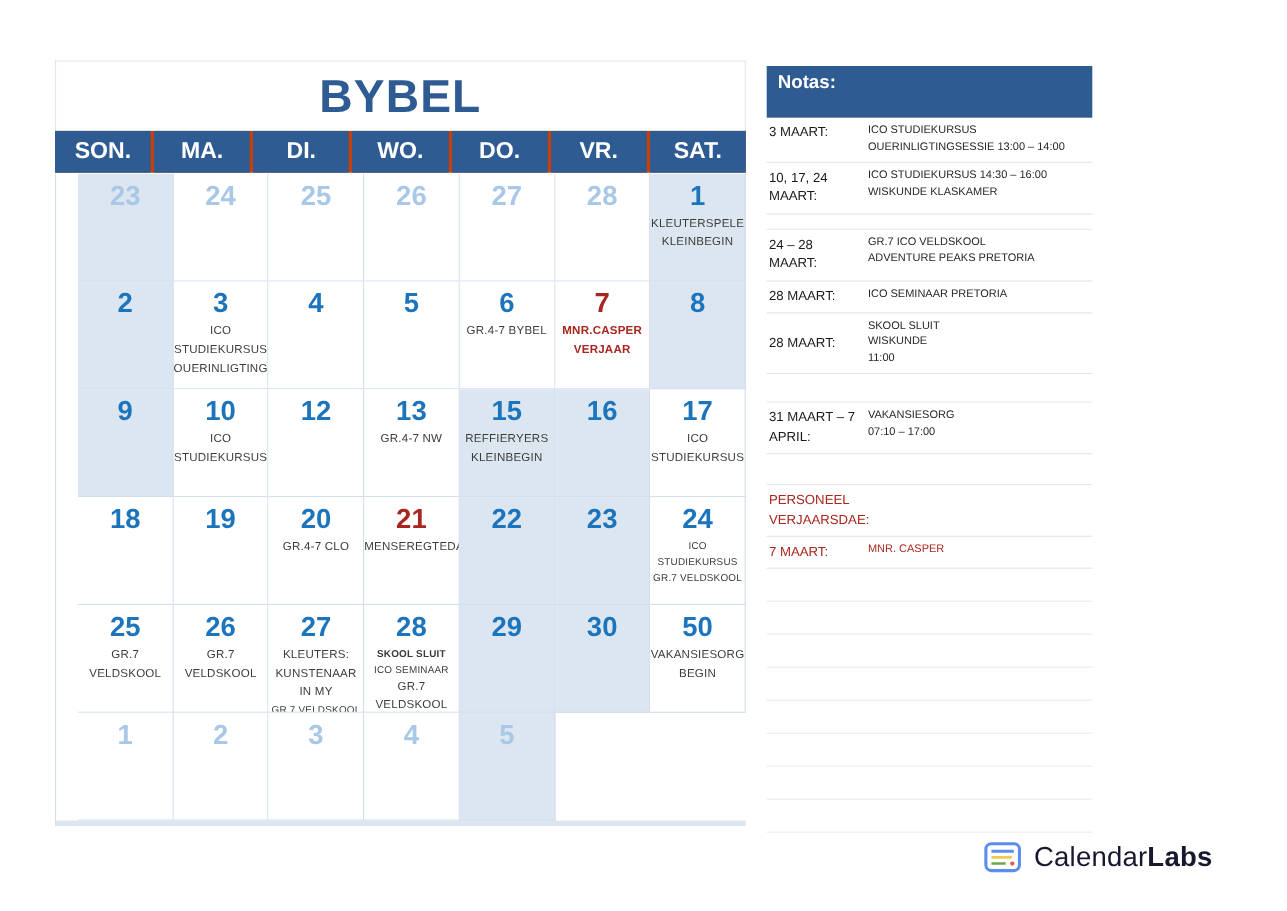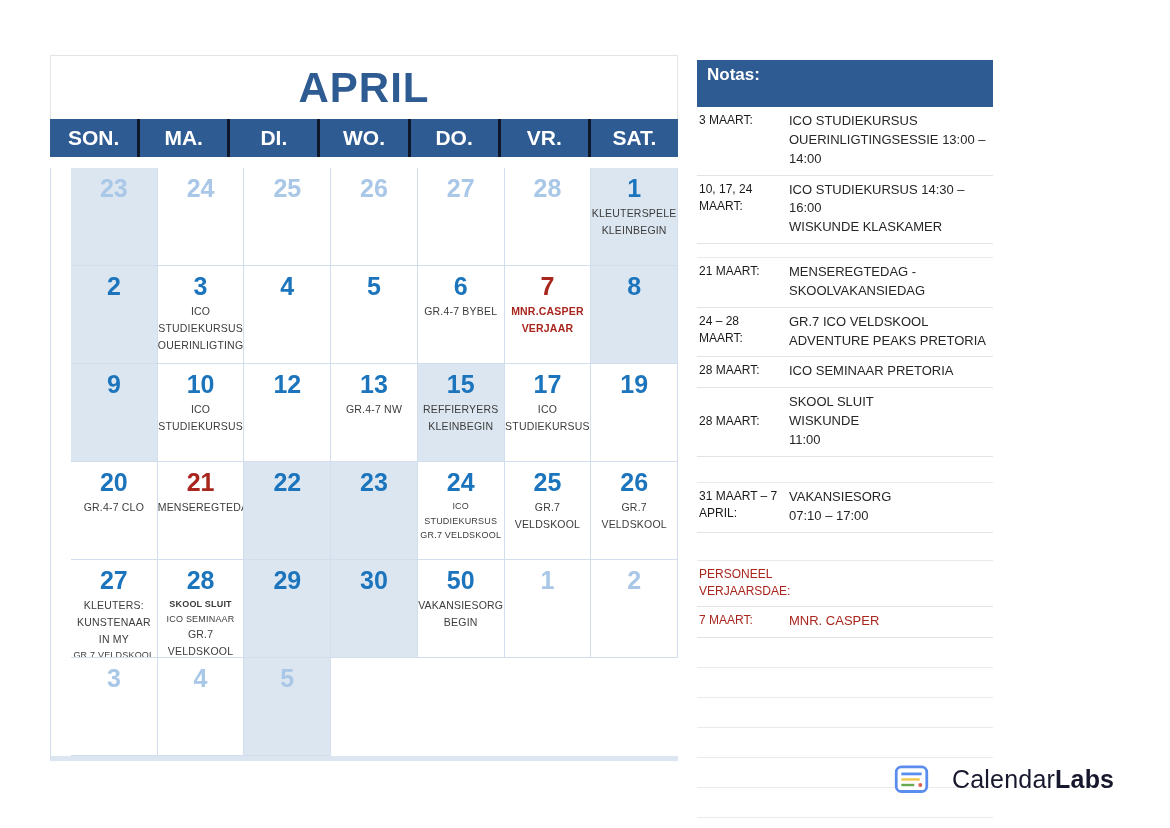--- a/index.html
+++ b/index.html
@@ -15,29 +15,29 @@
   }
   .page{ position:relative; width:1170px; height:828px; background:#fff; overflow:hidden; }
 
   
   .calendar{ position:absolute; left:50px; top:55px; width:628px; }
   .cal-title{
     height:64px; display:flex; align-items:center; justify-content:center;
     font-size:42px; font-weight:bold; color:var(--blue); letter-spacing:1px;
     border:1px solid #e4e4e4; border-bottom:none; background:#fff;
   }
-  .weekday-row{ display:grid; grid-template-columns:repeat(7,1fr); gap:3px; background:#0f172a; }
+  .weekday-row{ display:grid; grid-template-columns:repeat(7,1fr); gap:3px; background:#c2410c; }
   .wd{
     background:var(--blue); color:#fff; font-weight:bold; font-size:21px;
     text-align:center; height:38px; line-height:38px;
   }
   .cal-grid{
     display:grid; grid-template-columns:repeat(7,1fr); grid-auto-rows:98px;
     border-left:1px solid var(--grid); border-bottom:5px solid var(--shade);
-    margin-top:11px;
+    margin-top:1px;
     padding-left:20px;
   }
   .cell{
     border-right:1px solid var(--grid); border-bottom:1px solid var(--grid);
     background:#fff; text-align:center; padding-top:5px; overflow:hidden;
   }
   .cell.shade{ background:var(--shade); }
   .daynum{ font-size:25px; font-weight:bold; color:var(--dayblue); line-height:1.25; margin-bottom:1px; }
   .daynum.muted{ color:var(--muted); }
   .daynum.rednum{ color:var(--red); }
@@ -51,37 +51,37 @@
   .notes-bar{
     background:var(--blue); color:#fff; font-weight:bold; font-size:17px;
     height:47px; line-height:29px; padding-left:10px;
   }
   .note-row{ display:flex; padding:5px 2px 6px; border-bottom:1px solid #e3e3e3; }
   .note-row.center{ align-items:center; }
   .note-label{
     flex:0 0 90px; font-weight:normal; font-size:12px; color:#1a1a1a;
     white-space:pre-line; line-height:1.45;
   }
-  .note-value{ font-size:13px; color:#262626; line-height:1.45; }
+  .note-value{ font-size:10px; color:#262626; line-height:1.45; }
   .note-row.red .note-label, .note-row.red .note-value{ color:var(--red); }
   .note-spacer{ border-bottom:1px solid #e9e9e9; }
   .empty-line{ height:30px; border-bottom:1px solid #eaeaea; }
 
   
-  .brand{ position:absolute; left:893px; top:762px; display:flex; align-items:center; gap:22px; cursor:pointer; }
+  .brand{ position:absolute; left:893px; top:762px; display:flex; align-items:center; gap:10px; cursor:pointer; }
   .brand-text{ font-size:25px; color:#17172d; letter-spacing:0.2px; }
   .brand-text b{ font-weight:bold; }
 </style>
 </head>
 <body>
 
 <div class="page">
 
   <div class="calendar">
-    <div class="cal-title">APRIL</div>
+    <div class="cal-title">BYBEL</div>
     <div class="weekday-row">
         <div class="wd">SON.</div>
         <div class="wd">MA.</div>
         <div class="wd">DI.</div>
         <div class="wd">WO.</div>
         <div class="wd">DO.</div>
         <div class="wd">VR.</div>
         <div class="wd">SAT.</div>
       </div>
     <div class="cal-grid">
@@ -148,24 +148,30 @@
         </div>
         <div class="cell">
           <div class="daynum">13</div>
           <div class="event">GR.4-7 NW</div>
         </div>
         <div class="cell shade">
           <div class="daynum">15</div>
           <div class="event">REFFIERYERS</div>
           <div class="event">KLEINBEGIN</div>
         </div>
+        <div class="cell shade">
+          <div class="daynum">16</div>
+        </div>
         <div class="cell">
           <div class="daynum">17</div>
           <div class="event">ICO</div>
           <div class="event">STUDIEKURSUS</div>
+        </div>
+        <div class="cell">
+          <div class="daynum">18</div>
         </div>
         <div class="cell">
           <div class="daynum">19</div>
         </div>
         <div class="cell">
           <div class="daynum">20</div>
           <div class="event">GR.4-7 CLO</div>
         </div>
         <div class="cell">
           <div class="daynum rednum">21</div>
@@ -247,27 +253,20 @@
         </div>
         <div class="note-row">
           <div class="note-label">10, 17, 24
 MAART:</div>
           <div class="note-value">
             <div>ICO STUDIEKURSUS 14:30 – 16:00</div>
             <div>WISKUNDE KLASKAMER</div>
           </div>
         </div>
         <div class="note-spacer" style="height: 14px;"></div>
-        <div class="note-row">
-          <div class="note-label">21 MAART:</div>
-          <div class="note-value">
-            <div>MENSEREGTEDAG -</div>
-            <div>SKOOLVAKANSIEDAG</div>
-          </div>
-        </div>
         <div class="note-row">
           <div class="note-label">24 – 28
 MAART:</div>
           <div class="note-value">
             <div>GR.7 ICO VELDSKOOL</div>
             <div>ADVENTURE PEAKS PRETORIA</div>
           </div>
         </div>
         <div class="note-row">
           <div class="note-label">28 MAART:</div>

